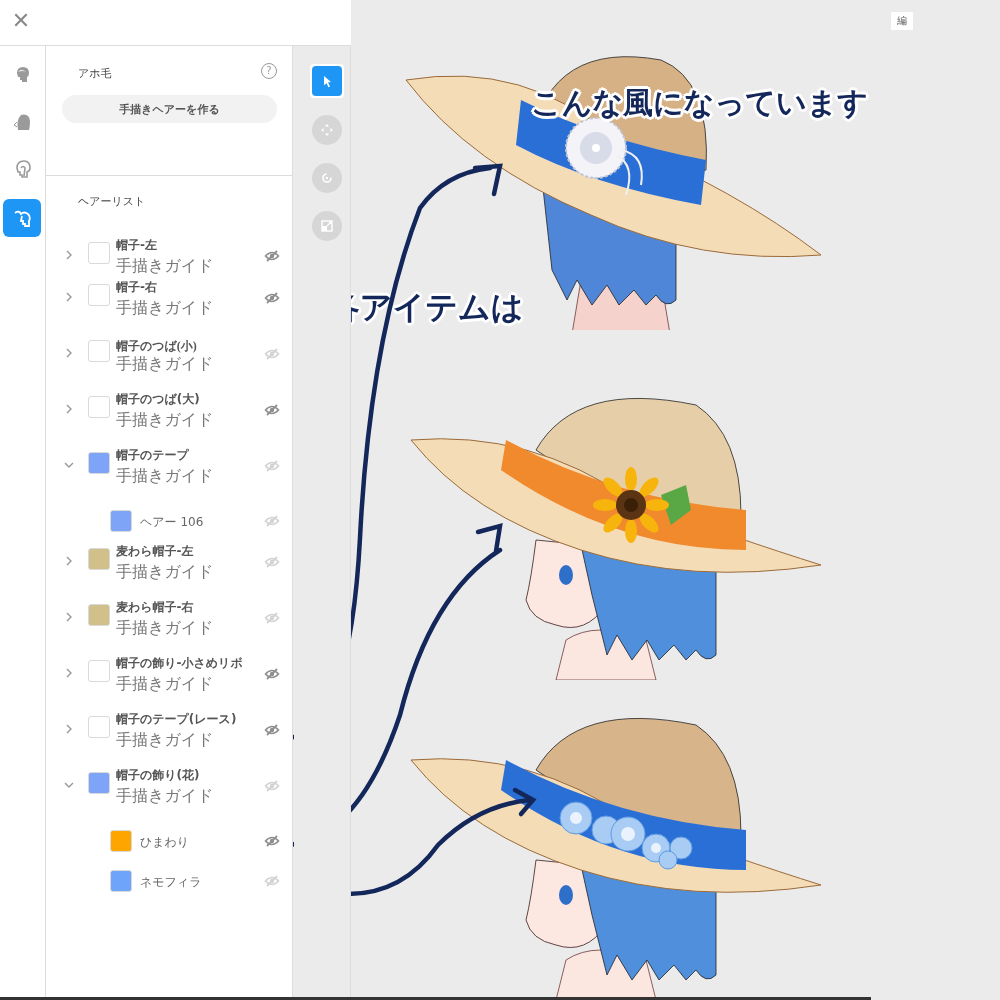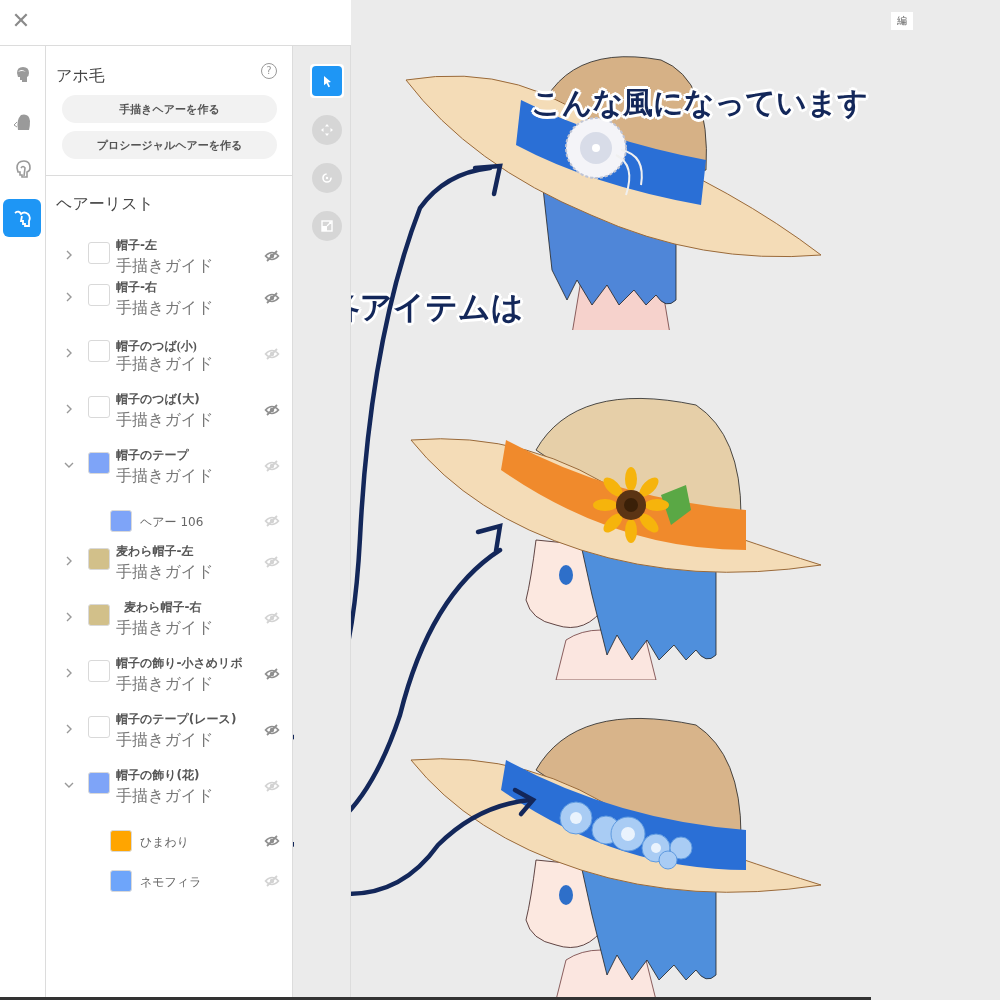--- a/index.html
+++ b/index.html
@@ -11,21 +11,21 @@
     .close-btn { position: absolute; left: 10px; top: 10px; width: 22px; height: 22px; color: #8a8a8a; font-size: 22px; line-height: 22px; text-align: center; font-weight: bold; cursor: pointer; }
 
     
     .rail { position: absolute; left: 0; top: 46px; width: 46px; height: 954px; background: #fff; border-right: 1px solid #dcdcdc; }
     .rail-btn { position: absolute; left: 3px; width: 38px; height: 38px; border-radius: 6px; display: flex; align-items: center; justify-content: center; cursor: pointer; }
     .rail-btn.active { background: #1e96f5; }
     .rail-btn svg { width: 20px; height: 20px; }
 
     
     .panel { position: absolute; left: 46px; top: 46px; width: 247px; height: 954px; background: #fff; border-right: 1px solid #dcdcdc; }
-    .section-title { position: absolute; left: 10px; font-size: 16px; color: #444; }
+    .section-title { position: absolute; left: 32px; font-size: 11px; color: #444; }
     .help-icon { position: absolute; left: 215px; top: 17px; width: 16px; height: 16px; border: 1.3px solid #999; border-radius: 50%; color: #999; font-size: 10px; line-height: 13px; text-align: center; cursor: pointer; }
     .pill-btn { position: absolute; left: 16px; width: 215px; height: 28px; border-radius: 14px; background: #f2f2f2; font-size: 11px; font-weight: bold; color: #555; display: flex; align-items: center; justify-content: center; cursor: pointer; }
     .divider { position: absolute; left: 0; top: 129px; width: 247px; height: 1px; background: #dcdcdc; }
 
     .hair-row { position: absolute; left: 0; width: 247px; height: 50px; cursor: pointer; }
     .chev { position: absolute; left: 17px; width: 12px; height: 12px; color: #999; font-size: 12px; line-height: 12px; }
     .swatch { position: absolute; width: 22px; height: 22px; border-radius: 3px; border: 1.5px solid #d9d9d9; background: #fff; }
     .row-title { position: absolute; font-size: 12px; font-weight: bold; color: #555; white-space: nowrap; overflow: hidden; }
     .row-sub { position: absolute; font-size: 16px; color: #777; white-space: nowrap; }
     .child-label { position: absolute; font-size: 12px; color: #666; white-space: nowrap; }
@@ -173,21 +173,20 @@
       <svg viewBox="0 0 20 20">
           <path d="M3 5 q4 -3 6 1 q3 -3 7 0 q3 3 1 7 l0 5 h-4 l0 -2 h-2 l0 -3 l-2 0 l1 -5" fill="none" stroke="#fff" stroke-width="1.8"></path>
         </svg>
     </div>
   </div>
 
   <div class="panel">
     <div class="section-title" style="top:20px;">アホ毛</div>
     <div class="help-icon">?</div>
     <div class="pill-btn" style="top:49px;">手描きヘアーを作る</div>
-    <div class="pill-btn" style="top:85px;">プロシージャルヘアーを作る</div>
     <div class="divider"></div>
     <div class="section-title" style="top:148px;">ヘアーリスト</div>
 
     <div id="hair-list">
         <div class="hair-row" style="top: 190px;">
           <div class="chev" style="top: 13px;"><svg width="12" height="12" viewBox="0 0 12 12">
               <path d="M4 2 l4 4 l-4 4" stroke="#999" stroke-width="1.4" fill="none"></path>
             </svg></div>
           <div class="swatch" style="left: 42px; top: 6px; background: rgb(255, 255, 255);"></div>
           <div class="row-title" style="left: 70px; top: 1px; width: 146px;">帽子-左</div>
@@ -270,21 +269,21 @@
               <path d="M1.5 8 q6.5 -7 13 0 q-6.5 7 -13 0z" fill="none" stroke="#d3d3d3" stroke-width="1.6"></path>
               <circle cx="8" cy="8" r="2.2" fill="#d3d3d3"></circle>
               <path d="M3 13 L13 3" stroke="#d3d3d3" stroke-width="1.8"></path>
             </svg></div>
         </div>
         <div class="hair-row" style="top: 552px;">
           <div class="chev" style="top: 13px;"><svg width="12" height="12" viewBox="0 0 12 12">
               <path d="M4 2 l4 4 l-4 4" stroke="#999" stroke-width="1.4" fill="none"></path>
             </svg></div>
           <div class="swatch" style="left: 42px; top: 6px; background: rgb(210, 192, 138);"></div>
-          <div class="row-title" style="left: 70px; top: 1px; width: 146px; margin-left: 8px;">麦わら帽子-右</div>
+          <div class="row-title" style="left: 70px; top: 1px; width: 146px;">麦わら帽子-右</div>
           <div class="row-sub" style="left: 70px; top: 20px;">手描きガイド</div>
           <div class="eye" style="top: 12px;"><svg viewBox="0 0 16 16">
               <path d="M1.5 8 q6.5 -7 13 0 q-6.5 7 -13 0z" fill="none" stroke="#d3d3d3" stroke-width="1.6"></path>
               <circle cx="8" cy="8" r="2.2" fill="#d3d3d3"></circle>
               <path d="M3 13 L13 3" stroke="#d3d3d3" stroke-width="1.8"></path>
             </svg></div>
         </div>
         <div class="hair-row" style="top: 608px;">
           <div class="chev" style="top: 13px;"><svg width="12" height="12" viewBox="0 0 12 12">
               <path d="M4 2 l4 4 l-4 4" stroke="#999" stroke-width="1.4" fill="none"></path>

